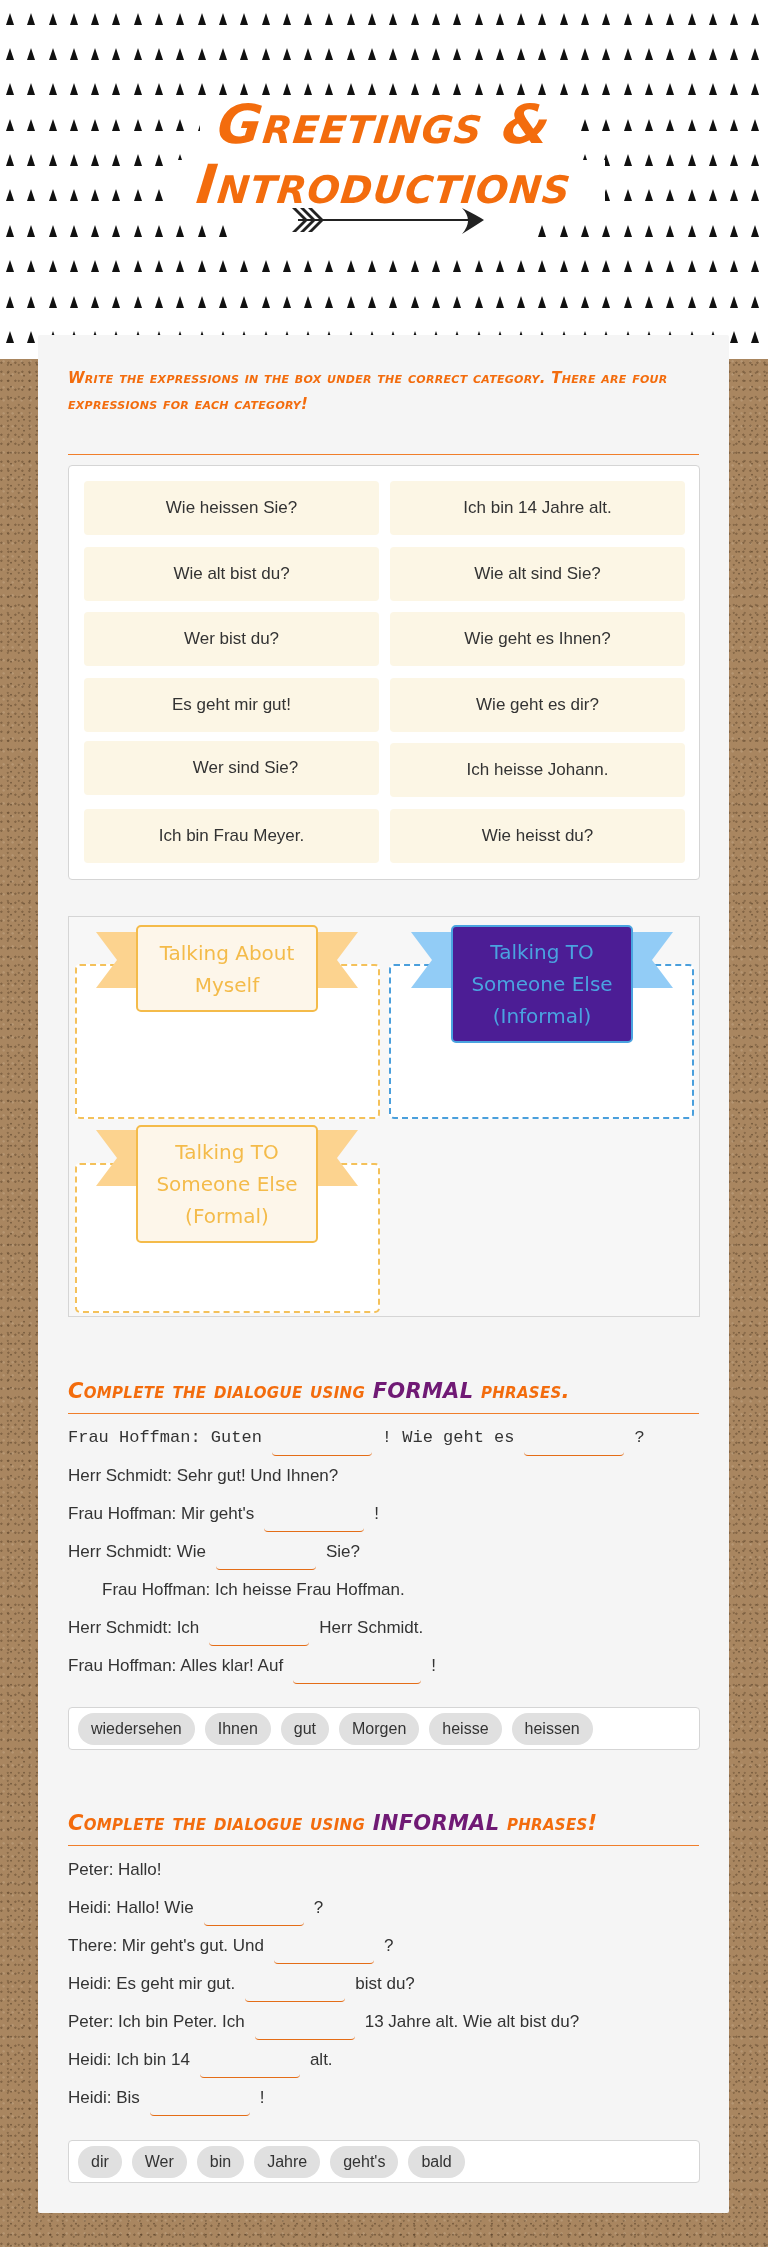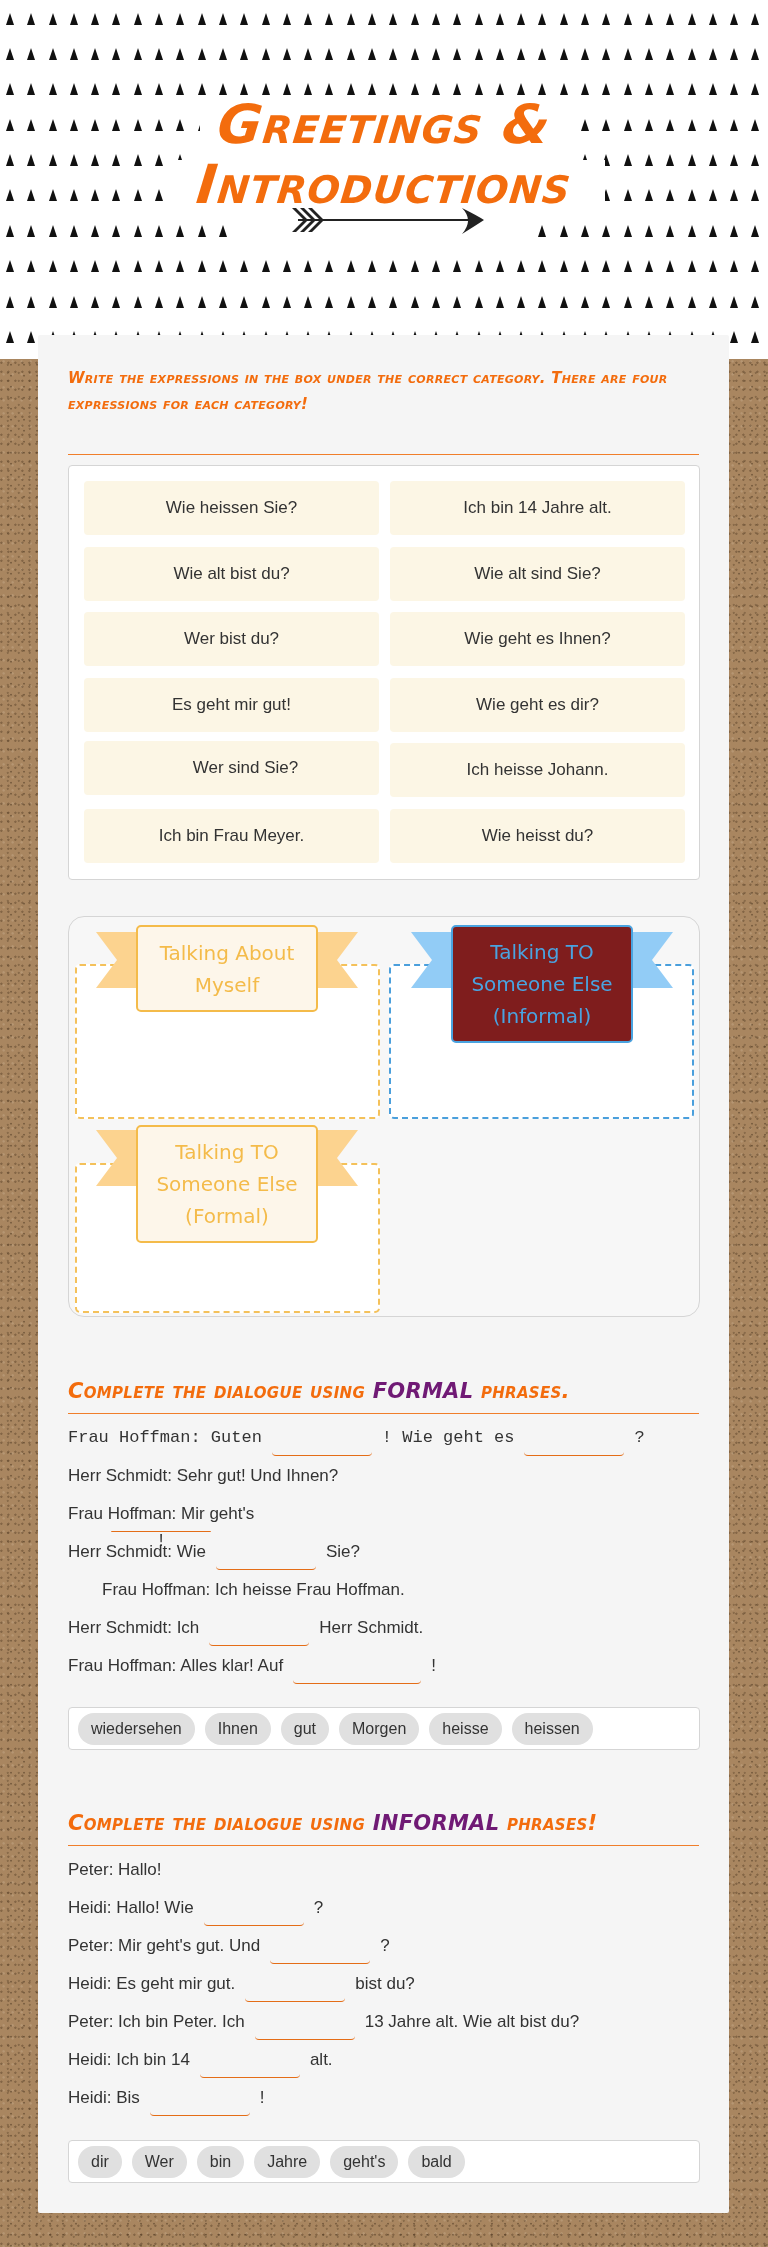--- a/index.html
+++ b/index.html
@@ -104,21 +104,21 @@
     display: flex; align-items: center; justify-content: center;
     font-size: 17px; color: #333;
     cursor: grab;
   }
 
   
   .cat-box {
     position: absolute; left: 30px; top: 581px; width: 632px; height: 401px;
     background: #f7f7f7;
     border: 1px solid #d5d5d5;
-    border-radius: 16px;
+    border-radius: 0;
   }
   .drop-zone {
     position: absolute; width: 305px; height: 150px;
     background: #fff;
     border: 2px dashed #f4c15a;
     border-radius: 5px;
   }
   .drop-zone.blue { border-color: #4a9fdc; }
   .ribbon {
     position: absolute; width: 262px; height: 56px;
@@ -136,21 +136,21 @@
     border: 2px solid #f4bb4a;
     border-radius: 5px;
     color: #f4bb4a;
     font-family: "DejaVu Sans", sans-serif;
     font-size: 20px; line-height: 32px;
     text-align: center;
     display: flex; align-items: center; justify-content: center;
     padding: 4px 6px;
   }
   .cat-label.blue {
-    background: #7f1d1d;
+    background: #4c1d95;
     border-color: #4aa3e0;
     color: #4aa3e0;
     text-align: center;
   }
 
   
   .dlg-line {
     position: absolute; left: 30px; height: 26px;
     font-size: 17px; line-height: 26px; color: #333;
     white-space: nowrap;
@@ -646,21 +646,21 @@
       <div class="dlg-line" style="top: 1090px; font-family: Liberation Mono, monospace;">
         <span>Frau Hoffman: Guten</span>
         <span class="blank"></span>
         <span>! Wie geht es</span>
         <span class="blank"></span>
         <span>?</span>
       </div>
       <div class="dlg-line" style="top: 1128px;">
         <span>Herr Schmidt: Sehr gut! Und Ihnen?</span>
       </div>
-      <div class="dlg-line" style="top: 1166px; flex-direction: column;">
+      <div class="dlg-line" style="top: 1166px;">
         <span>Frau Hoffman: Mir geht's</span>
         <span class="blank"></span>
         <span>!</span>
       </div>
       <div class="dlg-line" style="top: 1204px;">
         <span>Herr Schmidt: Wie</span>
         <span class="blank"></span>
         <span>Sie?</span>
       </div>
       <div class="dlg-line" style="top: 1242px; margin-left: 34px;">
@@ -693,21 +693,21 @@
   <div id="informal-lines">
       <div class="dlg-line" style="top: 1522px;">
         <span>Peter: Hallo!</span>
       </div>
       <div class="dlg-line" style="top: 1560px;">
         <span>Heidi: Hallo! Wie</span>
         <span class="blank"></span>
         <span>?</span>
       </div>
       <div class="dlg-line" style="top: 1598px;">
-        <span>Peter: Mir geht's gut. Und</span>
+        <span>There: Mir geht's gut. Und</span>
         <span class="blank"></span>
         <span>?</span>
       </div>
       <div class="dlg-line" style="top: 1636px;">
         <span>Heidi: Es geht mir gut.</span>
         <span class="blank"></span>
         <span>bist du?</span>
       </div>
       <div class="dlg-line" style="top: 1674px;">
         <span>Peter: Ich bin Peter. Ich</span>

